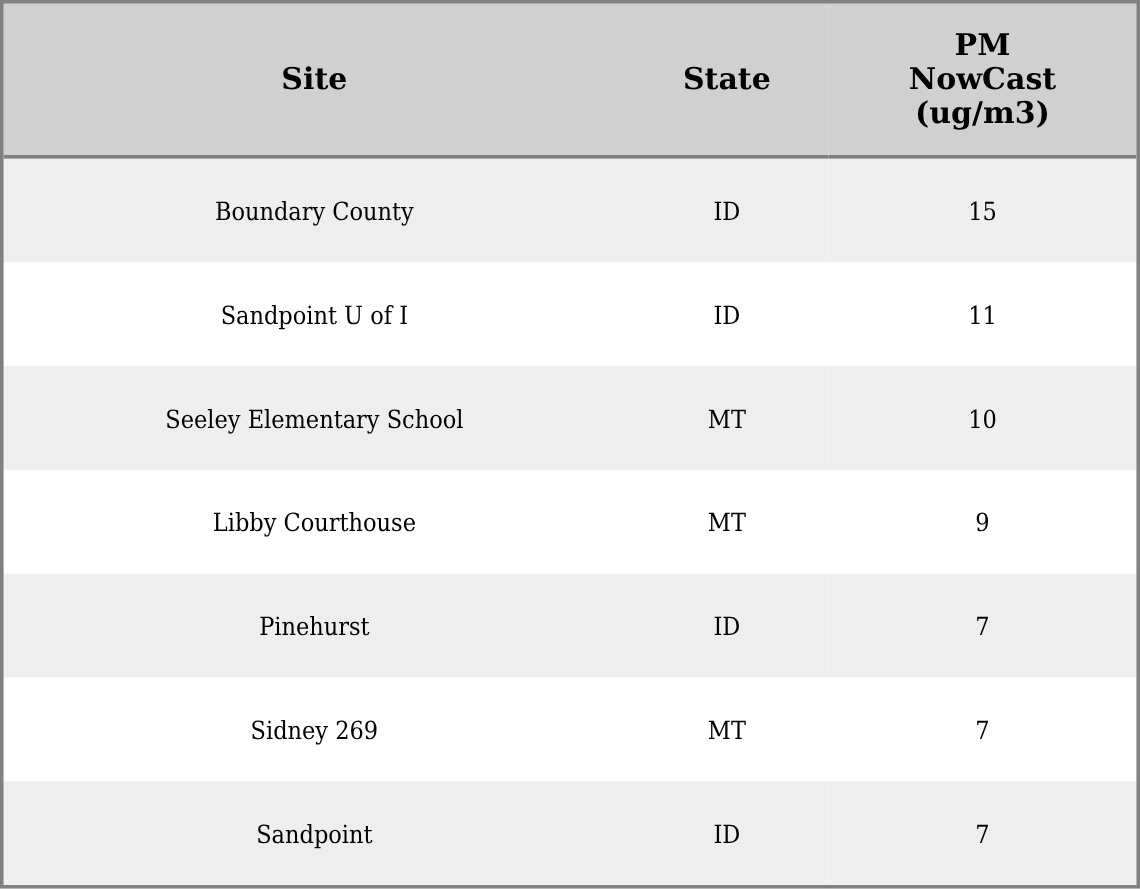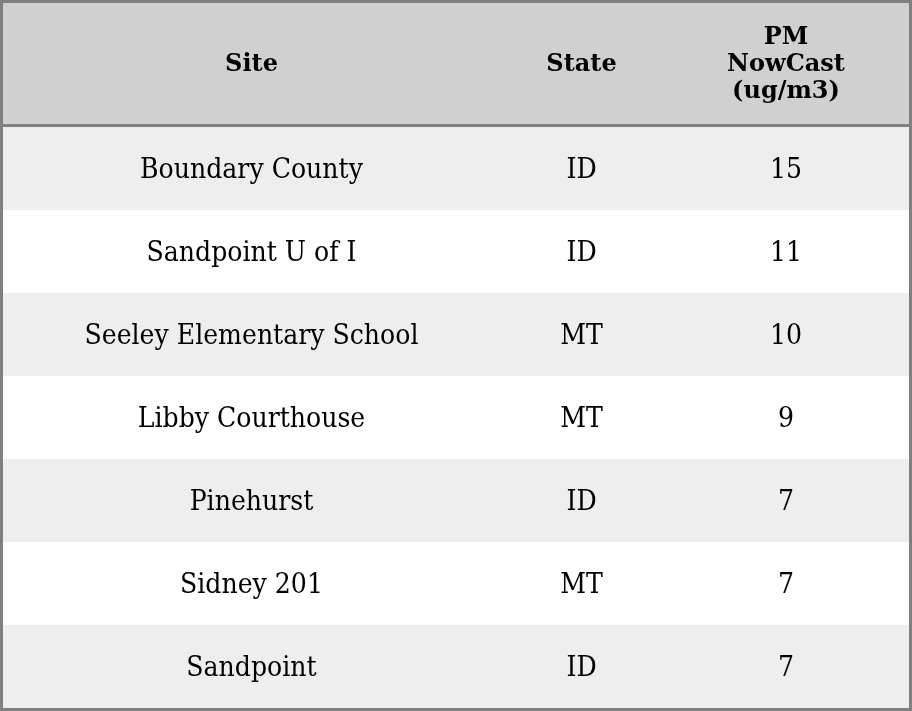--- a/index.html
+++ b/index.html
@@ -29,21 +29,21 @@
     height: 121px;
     font-size: 24px;
     font-weight: bold;
     text-align: center;
     vertical-align: middle;
     line-height: 1.12;
     padding: 0;
     white-space: pre-line;
   }
   table.pm-table tbody td {
-    font-size: 28px;
+    font-size: 20px;
     font-stretch: condensed;
     text-align: center;
     vertical-align: middle;
     padding: 0;
   }
   table.pm-table tbody tr:nth-child(odd) {
     background: #eeeeee;
   }
   table.pm-table tbody tr:nth-child(even) {
     background: #ffffff;
@@ -88,21 +88,21 @@
         <td>Libby Courthouse</td>
         <td>MT</td>
         <td>9</td>
       </tr>
       <tr>
         <td>Pinehurst</td>
         <td>ID</td>
         <td>7</td>
       </tr>
       <tr>
-        <td>Sidney 201</td>
+        <td>Sidney 269</td>
         <td>MT</td>
         <td>7</td>
       </tr>
       <tr>
         <td>Sandpoint</td>
         <td>ID</td>
         <td>7</td>
       </tr>
     </tbody>
   </table>

